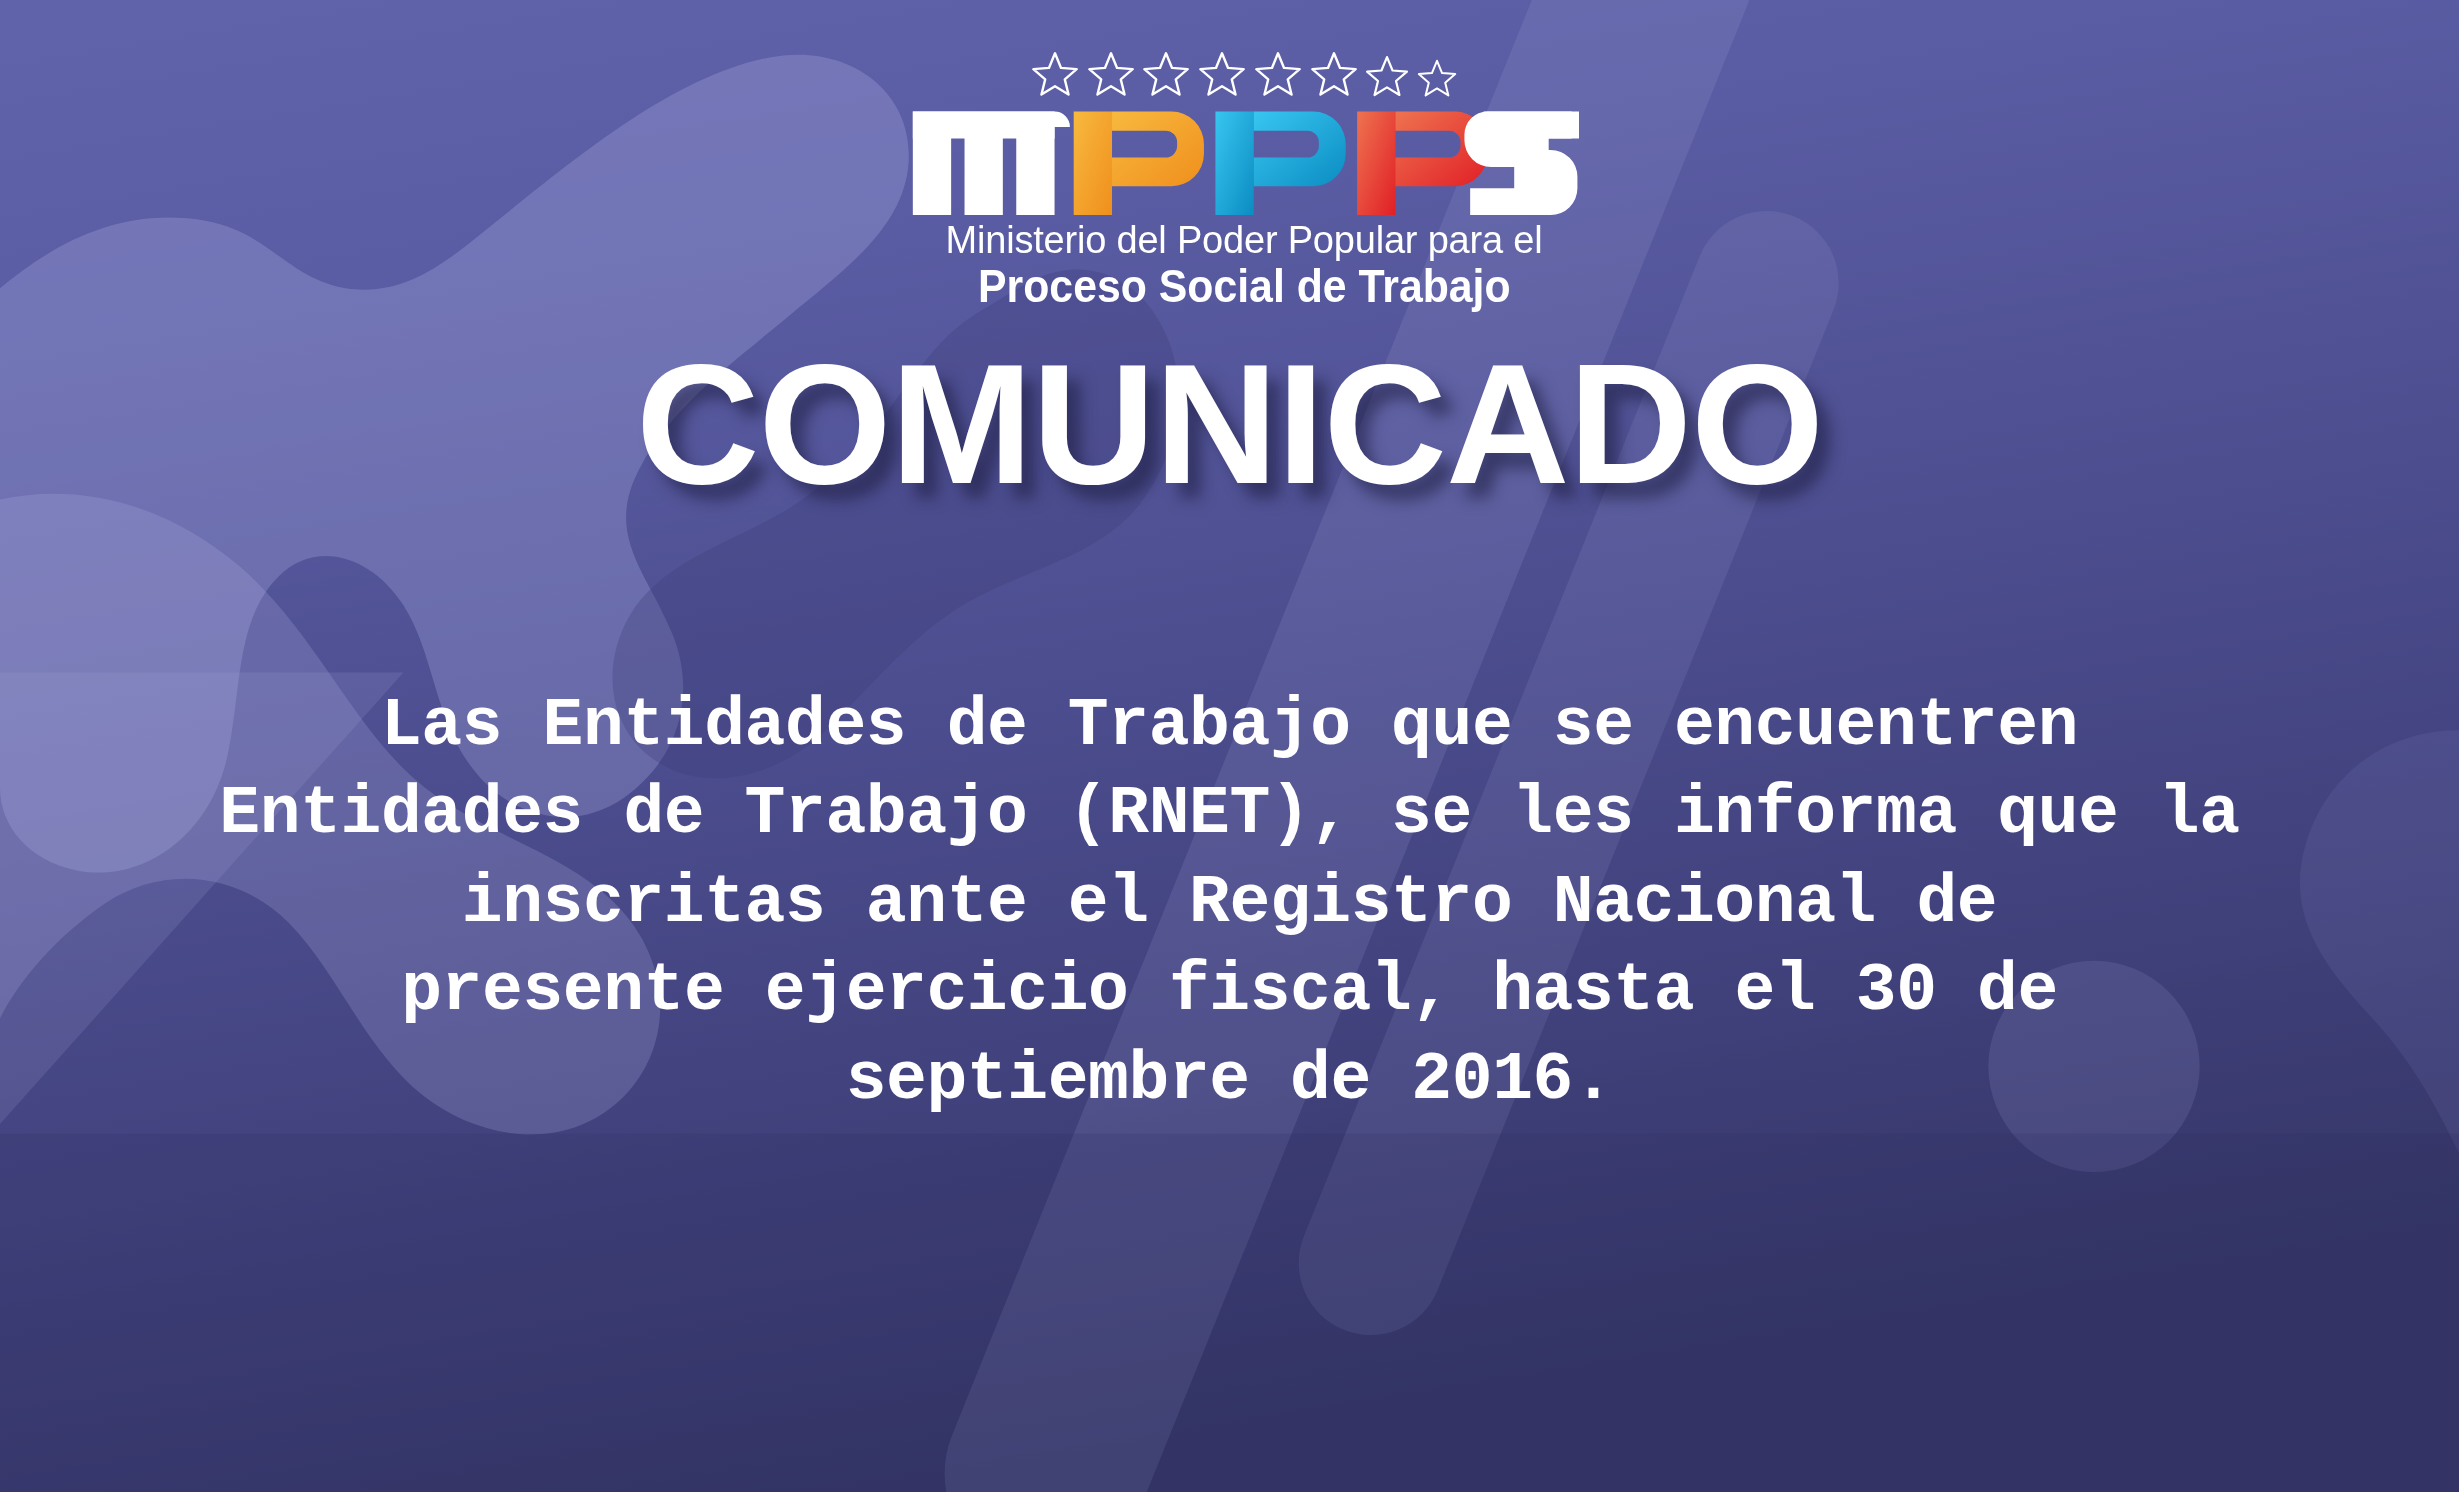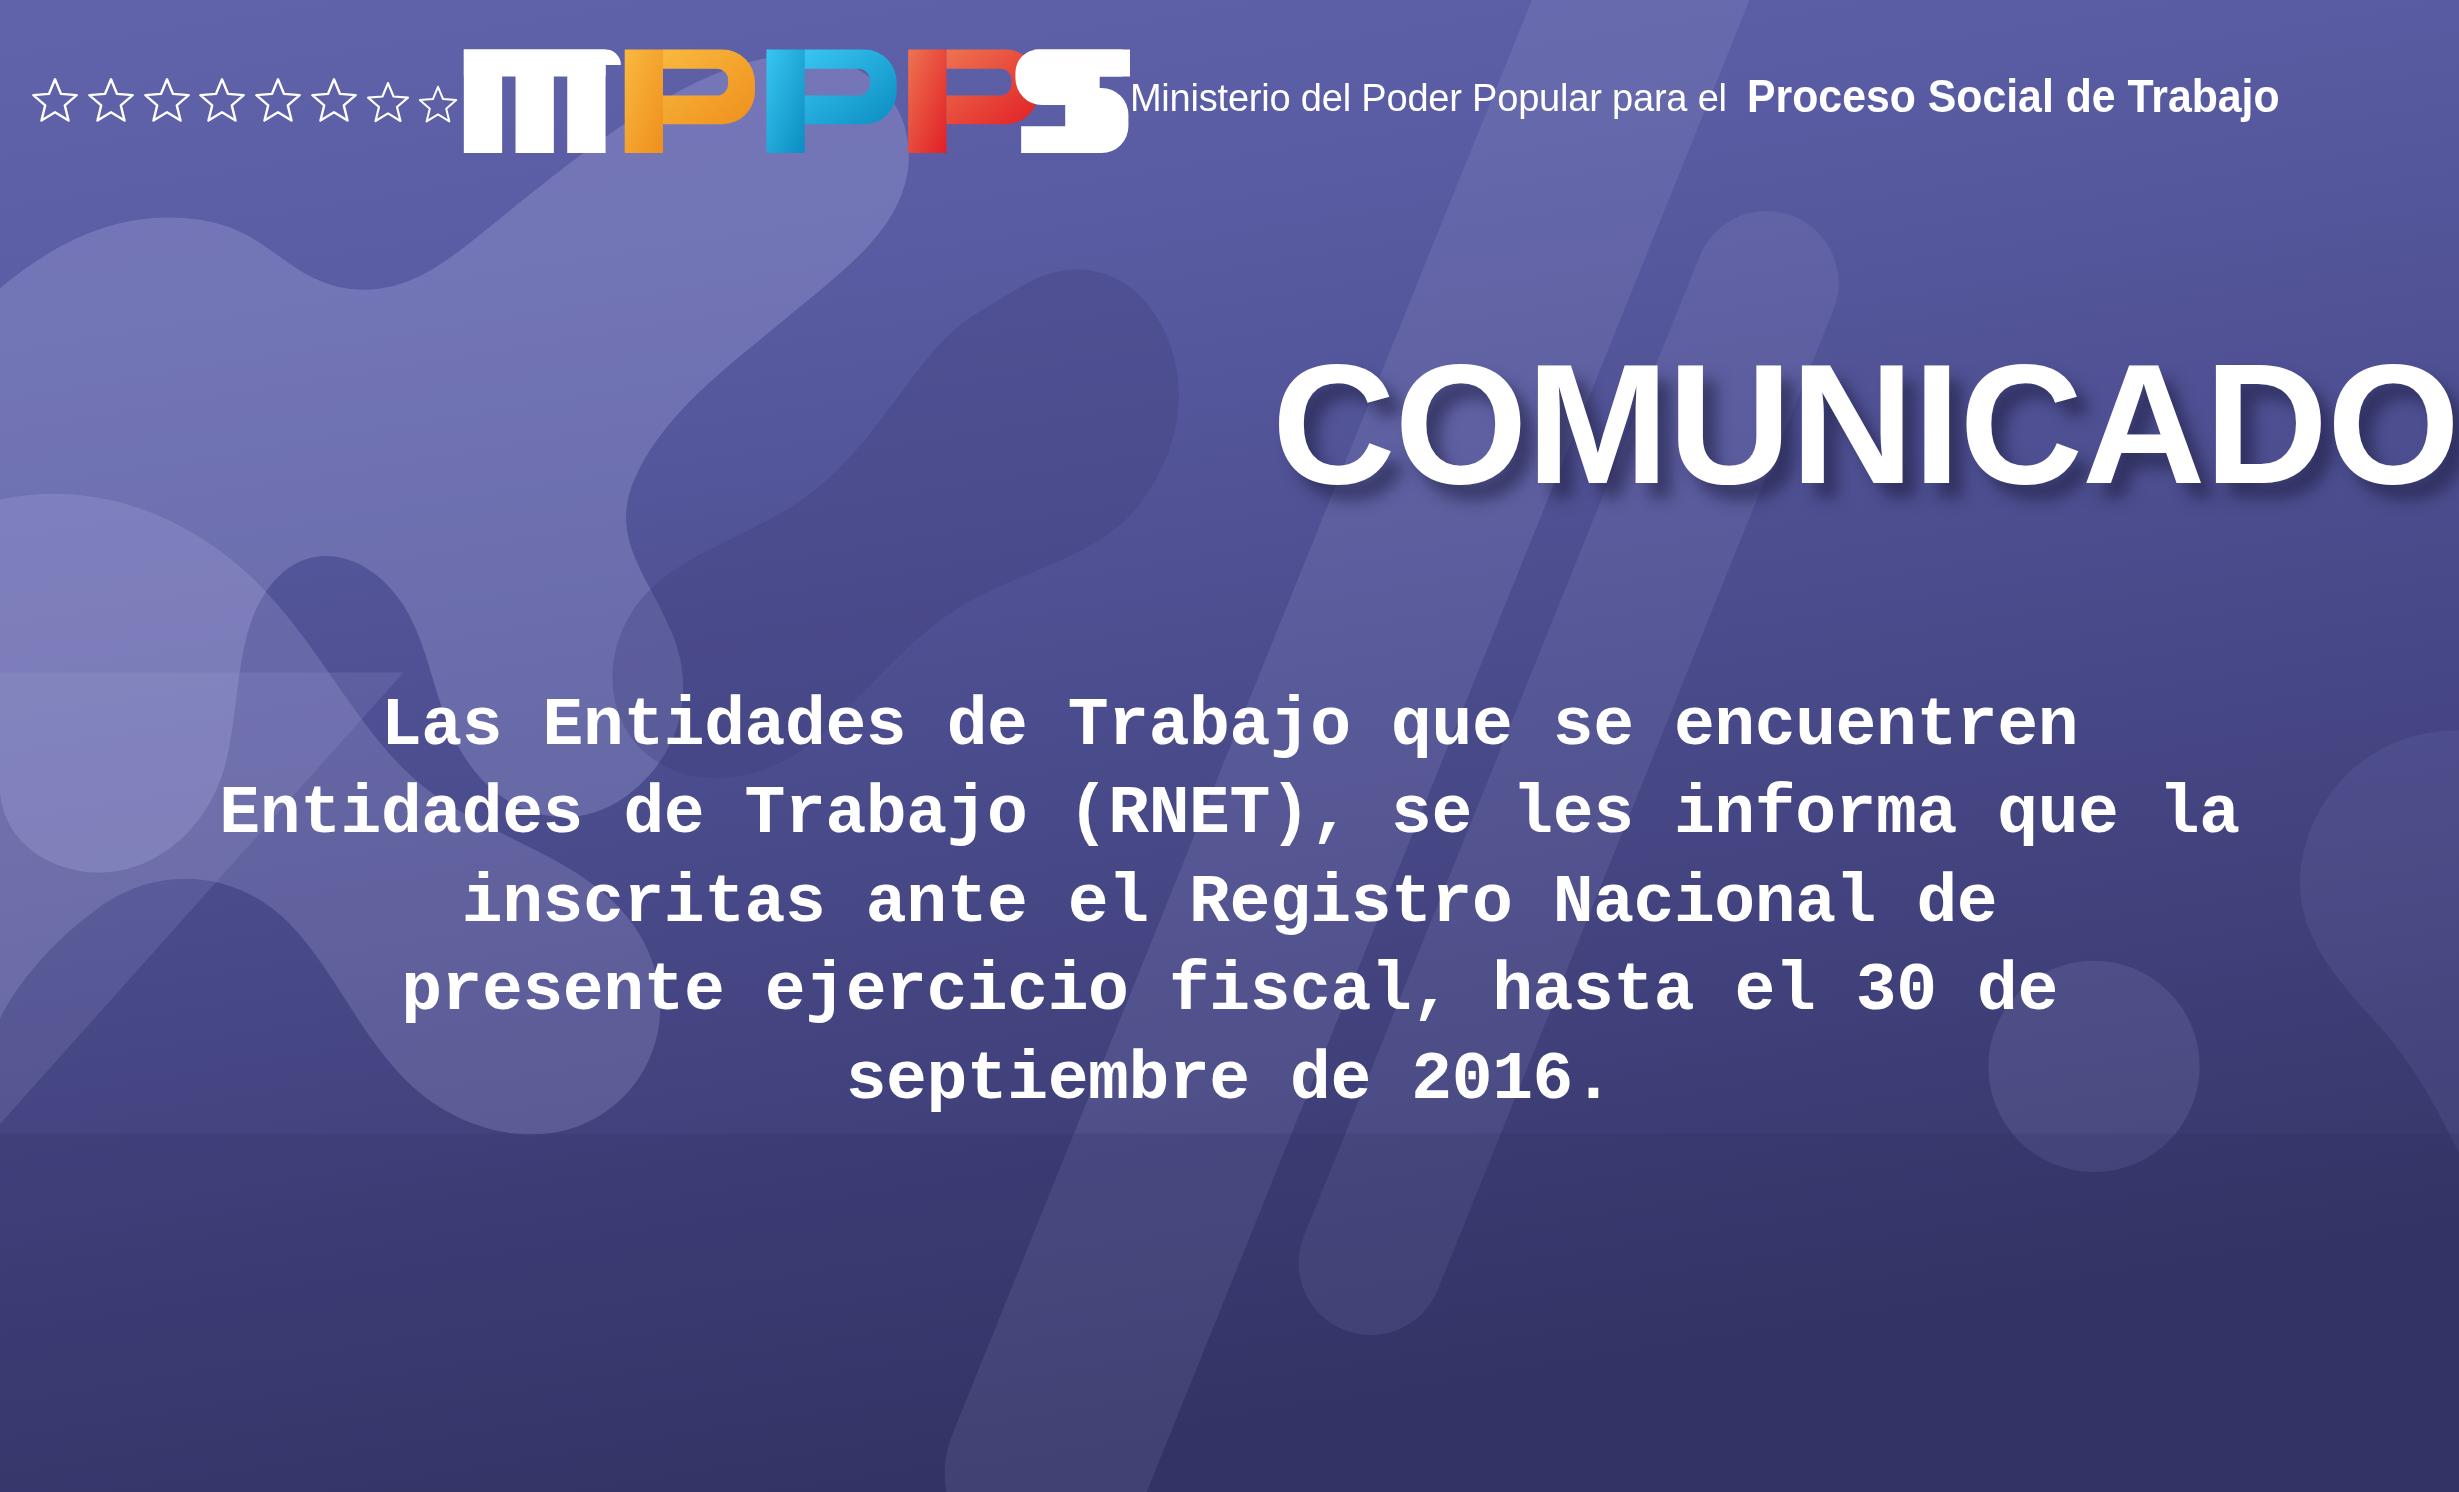--- a/index.html
+++ b/index.html
@@ -18,21 +18,21 @@
   
   .bg-layer{position:absolute;inset:0;width:100%;height:100%;}
   .bg-layer svg{display:block;width:100%;height:100%;}
 
   
   .logo-block{
     position:absolute;
     left:0; right:0;
     top:40px;
     display:flex;
-    flex-direction:row;
+    flex-direction:column;
     align-items:center;
     z-index:5;
     padding-left:29px;
   }
 
   .stars-row{
     display:flex;
     align-items:flex-end;
     justify-content:center;
     gap:3.8px;
@@ -64,21 +64,21 @@
     transform:scaleX(0.93);
     transform-origin:center;
     font-family:"Liberation Sans","DejaVu Sans",sans-serif;
   }
 
   
   .headline{
     position:absolute;
     top:338px;
     left:0; right:0;
-    text-align:right;
+    text-align:center;
     z-index:5;
     color:#ffffff;
     font-size:171px;
     font-weight:700;
     line-height:1;
     letter-spacing:-1px;
     transform:scaleX(1.0);
     text-shadow:13.4px 15.4px 15.4px rgba(26,26,58,0.55);
     font-family:"Liberation Sans","DejaVu Sans",sans-serif;
   }

